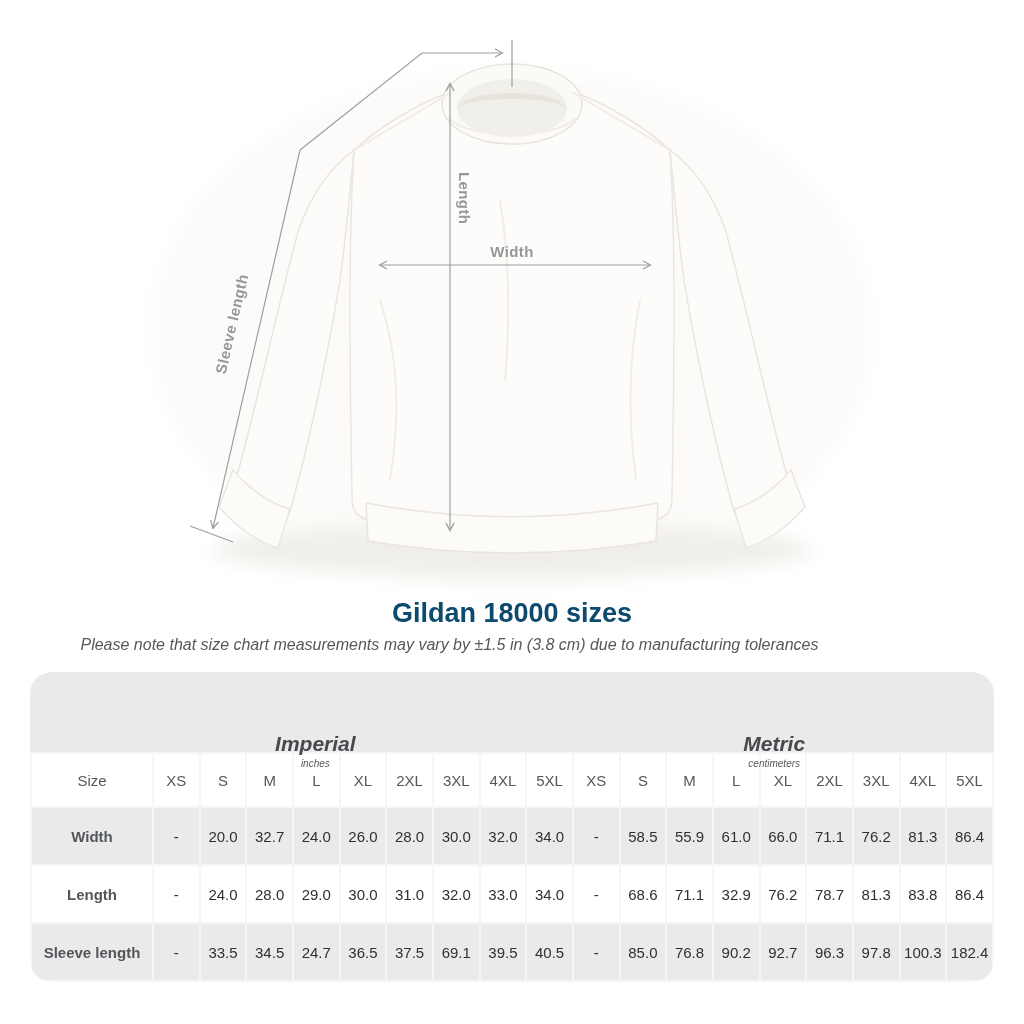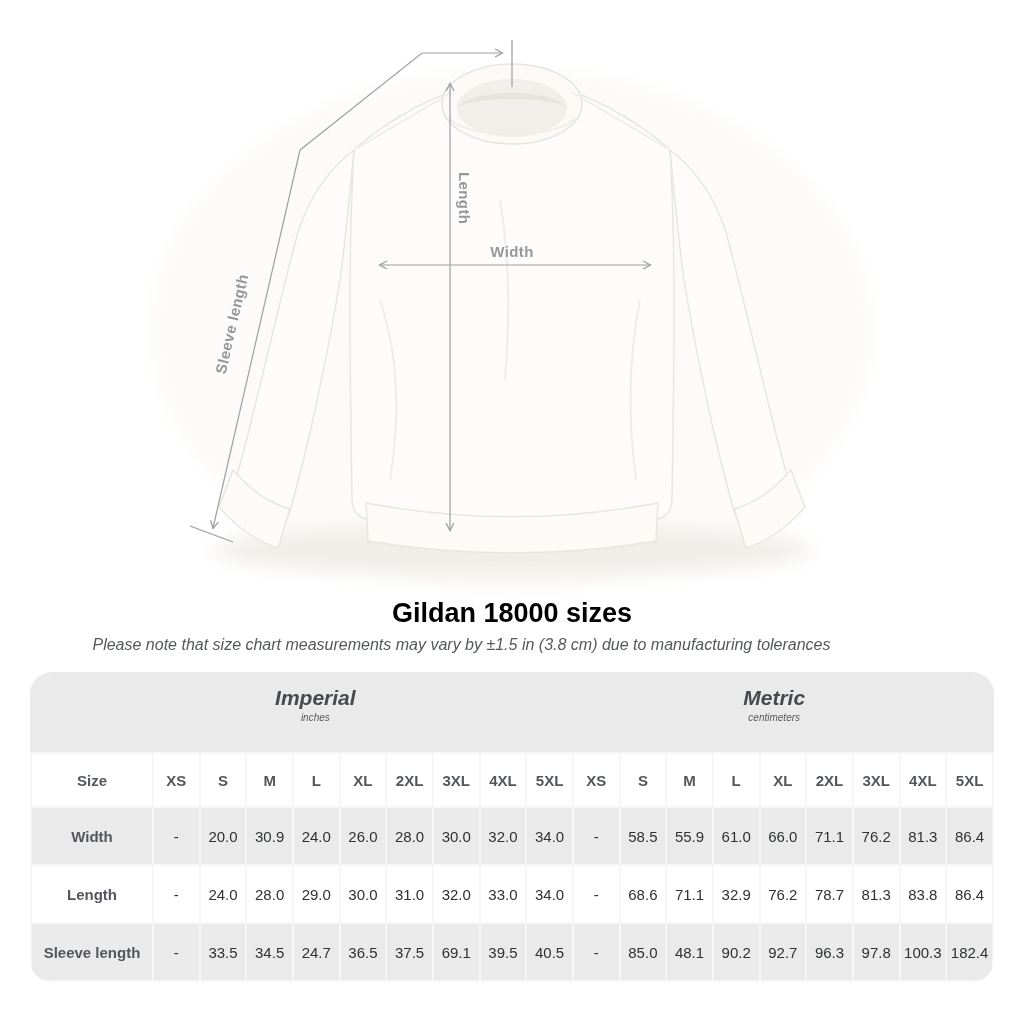--- a/index.html
+++ b/index.html
@@ -10,48 +10,48 @@
   }
   .stage{position:absolute;inset:0;}
 
   
   .diagram{position:absolute;left:0;top:0;width:1024px;height:600px;}
   .meas-label{fill:#94989c;font-size:15px;font-weight:bold;letter-spacing:.4px;}
 
   
   .page-title{
     position:absolute;top:598px;left:0;width:1024px;text-align:center;
-    font-size:27px;font-weight:bold;color:#000000;
+    font-size:27px;font-weight:bold;color:#0c4a6e;
   }
   .page-note{
-    position:absolute;top:636px;left:12px;width:899px;text-align:center;
+    position:absolute;top:636px;left:0;width:899px;text-align:center;
     font-size:16px;font-style:italic;color:#55585b;
   }
 
   
   .table-wrap{
     position:absolute;left:30px;top:672px;width:964px;
     border-radius:22px;overflow:hidden;background:transparent;
   }
   .unit-band{position:relative;height:80px;background:#eaeaea;}
   .band-group{position:absolute;top:13px;transform:translateX(-50%);text-align:center;white-space:nowrap;}
   .band-group.g0{left:29.6%;}
   .band-group.g1{left:77.2%;}
-  .band-title{font-size:21px;font-weight:bold;font-style:italic;color:#46494d;line-height:1.25;}
+  .band-title{font-size:21px;font-weight:bold;font-style:italic;color:#46494d;line-height:1.25;margin-top:46px;}
   .band-sub{font-size:10px;font-style:italic;color:#55585b;line-height:1.45;}
 
   table.sizes{
     width:100%;border-collapse:separate;border-spacing:2px;
     table-layout:fixed;background:#f6f6f6;
   }
   table.sizes td,table.sizes th{
     text-align:center;vertical-align:middle;padding:0;
     font-size:15px;color:#2e3133;background:#ffffff;
   }
-  tr.hdr th{height:52px;font-weight:bold;color:#53575b;}
+  tr.hdr th{height:52px;font-weight:normal;color:#53575b;}
   tr.data td{height:56px;}
   tr.data th{height:56px;font-weight:bold;color:#53575b;}
   tr.shade th,tr.shade td{background:#eaeaea;}
   col.sizecol{width:120px;}
 </style>
 </head>
 <body>
 
 <div class="stage">
 
@@ -182,21 +182,21 @@
             <th>3XL</th>
             <th>4XL</th>
             <th>5XL</th>
           </tr>
         </thead>
       <tbody id="tbody">
           <tr class="data shade">
             <th>Width</th>
             <td>-</td>
             <td>20.0</td>
-            <td>30.9</td>
+            <td>32.7</td>
             <td>24.0</td>
             <td>26.0</td>
             <td>28.0</td>
             <td>30.0</td>
             <td>32.0</td>
             <td>34.0</td>
             <td>-</td>
             <td>58.5</td>
             <td>55.9</td>
             <td>61.0</td>
@@ -233,21 +233,21 @@
             <td>33.5</td>
             <td>34.5</td>
             <td>24.7</td>
             <td>36.5</td>
             <td>37.5</td>
             <td>69.1</td>
             <td>39.5</td>
             <td>40.5</td>
             <td>-</td>
             <td>85.0</td>
-            <td>48.1</td>
+            <td>76.8</td>
             <td>90.2</td>
             <td>92.7</td>
             <td>96.3</td>
             <td>97.8</td>
             <td>100.3</td>
             <td>182.4</td>
           </tr>
         </tbody>
     </table>
   </div>

